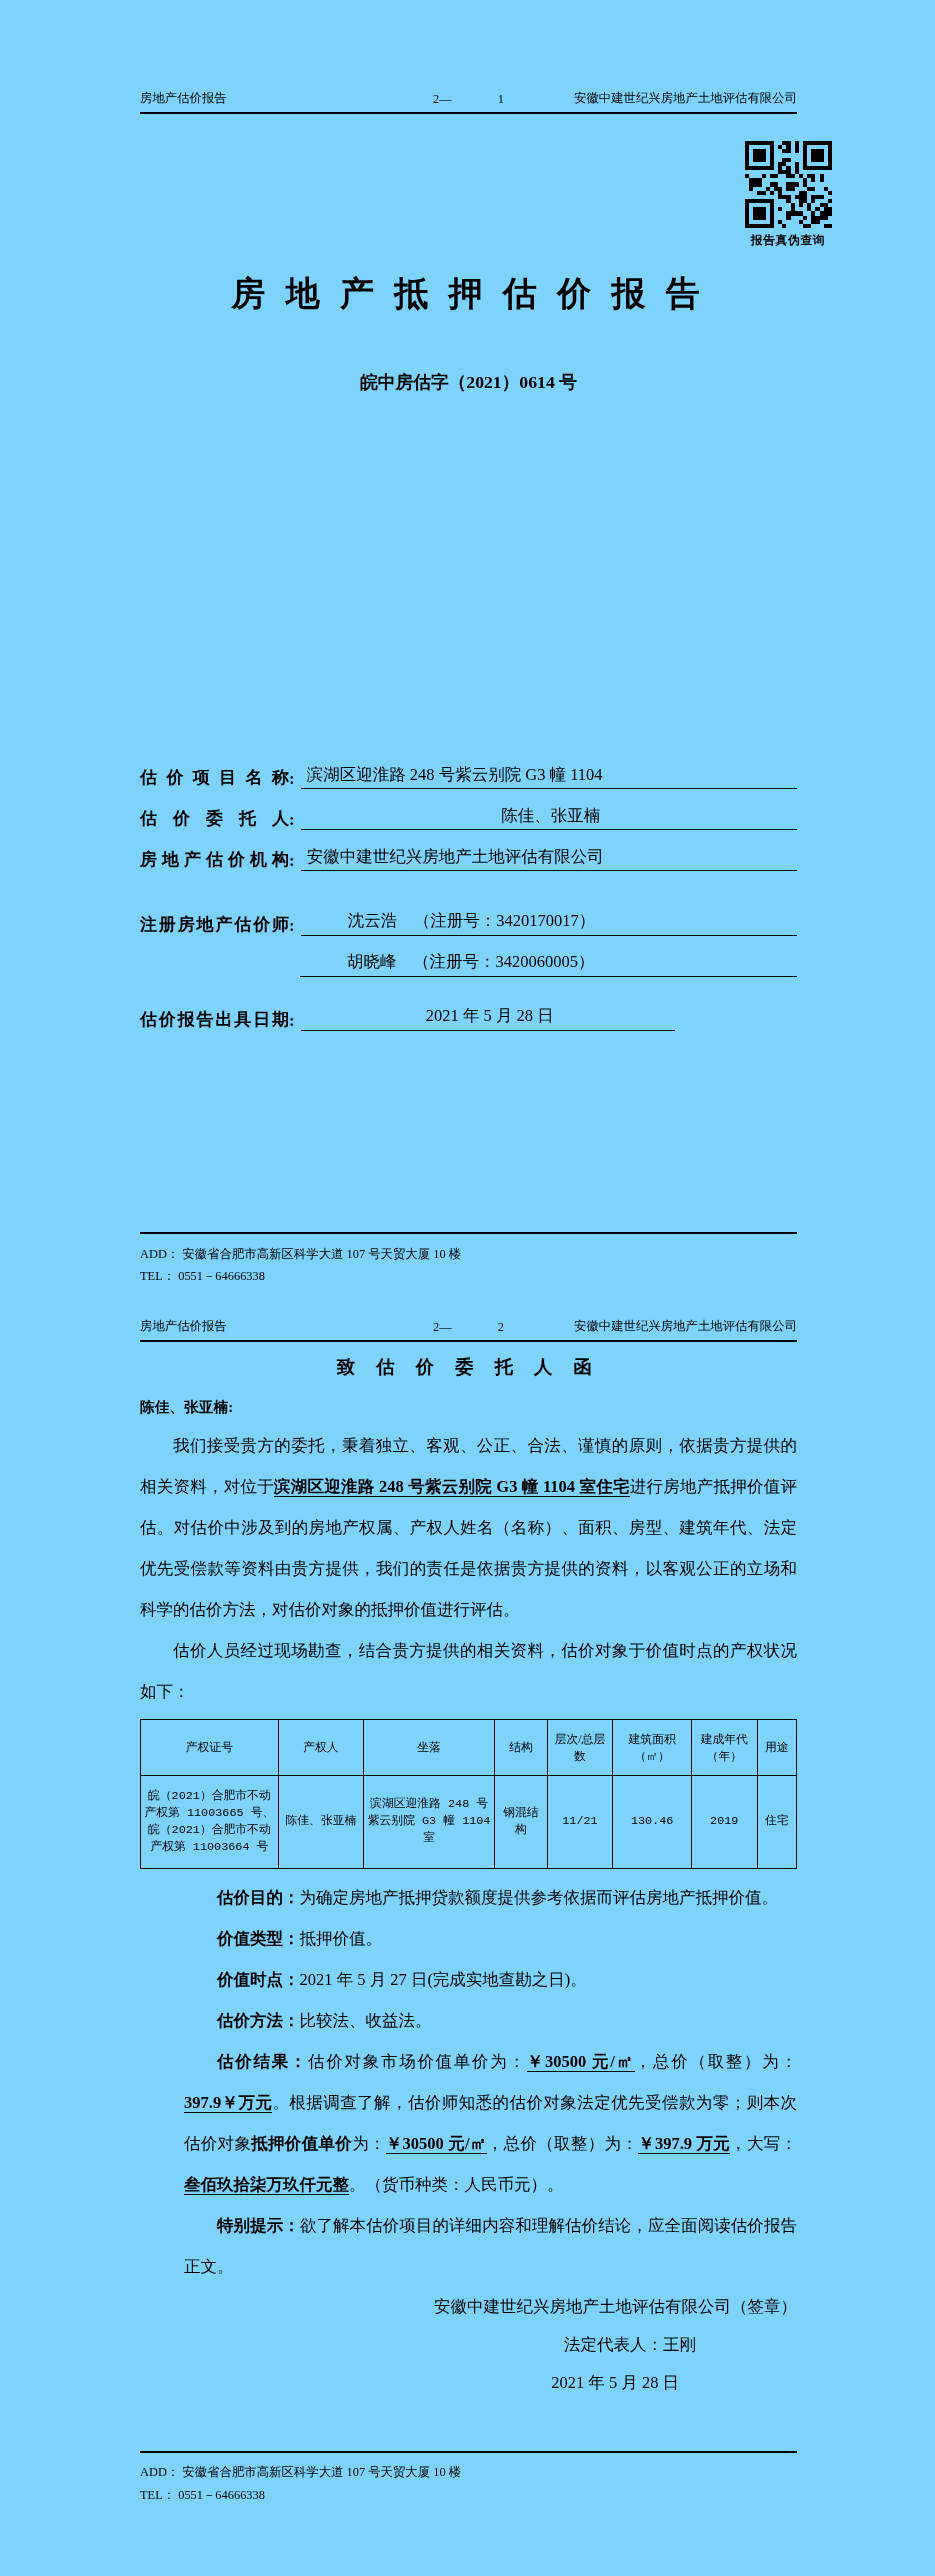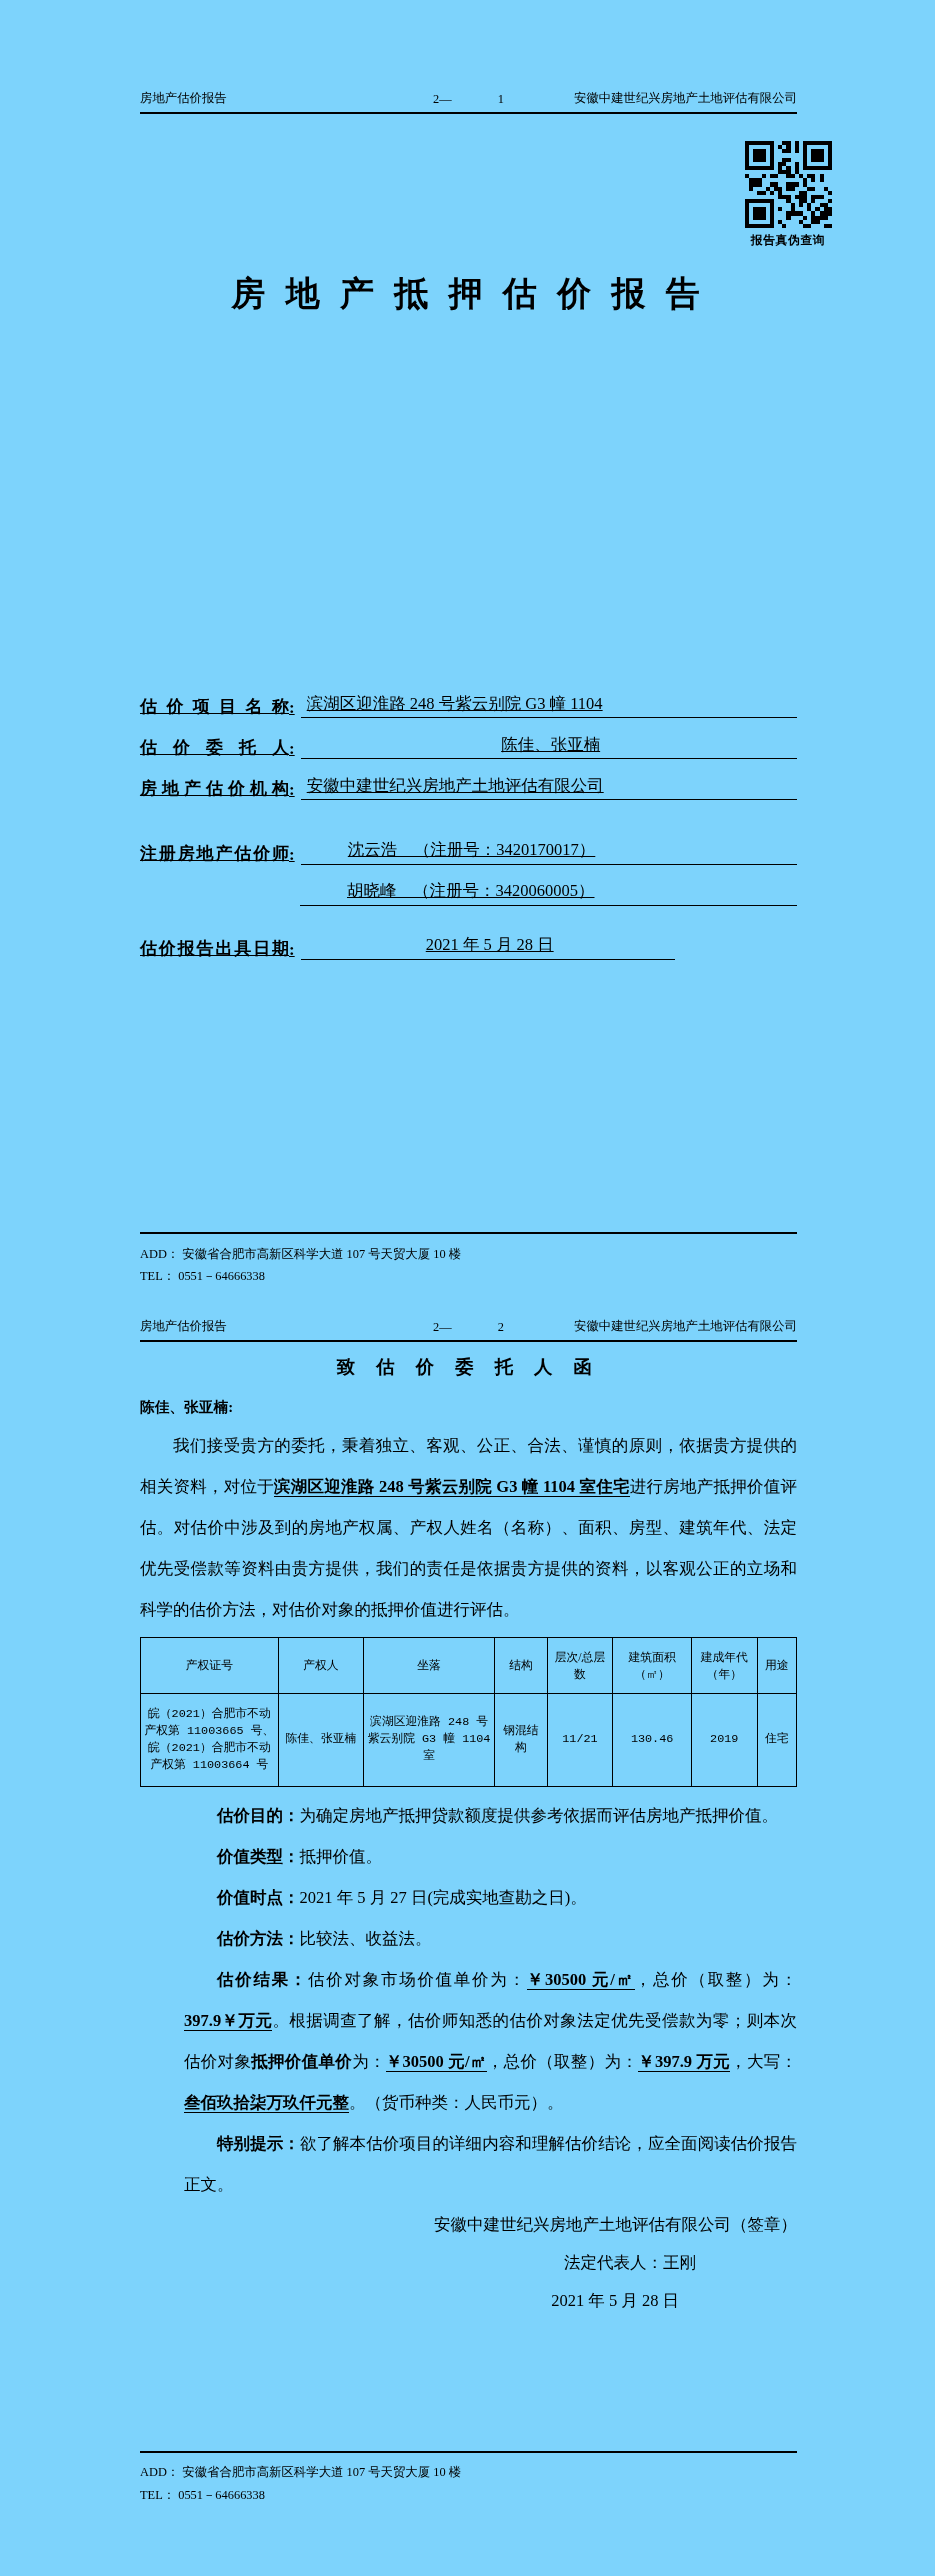--- a/index.html
+++ b/index.html
@@ -17,21 +17,21 @@
   #page2 .phead{margin-top:26px;}
   
   .qr-wrap{display:flex;flex-direction:column;align-items:center;width:100px;margin:27px -41px 0 auto;justify-content:flex-end;}
   .qr-wrap svg{width:87px;height:87px;}
   .qr-caption{font-weight:bold;font-size:11.8px;margin-top:4.7px;letter-spacing:0.6px;font-family:"Liberation Sans","DejaVu Sans",sans-serif;}
   
   .big-title{margin-top:15.3px;text-align:center;font-size:34px;font-weight:bold;letter-spacing:5.9px;line-height:59px;}
   .doc-no{margin-top:47px;text-align:center;font-size:17.7px;font-weight:bold;}
   
   .form{margin-top:354px;font-size:16.5px;}
-  .frow{display:flex;align-items:flex-end;height:41px;text-decoration:underline;}
+  .frow{display:flex;align-items:flex-end;height:41px;}
   .frow.m40{margin-top:23.6px;}
   .frow.m22{margin-top:13px;}
   .flabel{display:inline-block;width:149px;font-weight:bold;font-size:17px;text-align:justify;text-align-last:justify;}
   .fcolon{display:inline-block;width:11.8px;font-weight:bold;font-size:17px;}
   .fval{flex:1;border-bottom:1.2px solid #000;padding:0 2.4px 2.4px 5.9px;white-space:nowrap;}
   .fval.center{text-align:center;}
   .fval.short{flex:0 0 366px;}
   .fval.ind{padding-left:47px;}
   .spacer-label{display:inline-block;width:160px;}
   
@@ -277,20 +277,21 @@
           <rect x="9" y="20" width="1" height="1" fill="#000"></rect>
           <rect x="14" y="20" width="1" height="1" fill="#000"></rect>
           <rect x="15" y="20" width="1" height="1" fill="#000"></rect>
           <rect x="19" y="20" width="1" height="1" fill="#000"></rect>
           <rect x="20" y="20" width="1" height="1" fill="#000"></rect>
         </svg>
       <div class="qr-caption">报告真伪查询</div>
     </div>
 
     <div class="big-title">房 地 产 抵 押 估 价 报 告</div>
+    <div class="doc-no">皖中房估字（2021）0614 号</div>
 
     <div class="form">
       <div class="frow">
         <span class="flabel">估价项目名称</span>
         <span class="fcolon">:</span>
         <span class="fval">滨湖区迎淮路 248 号紫云别院 G3 幢 1104</span>
       </div>
       <div class="frow">
         <span class="flabel">估价委托人</span>
         <span class="fcolon">:</span>
@@ -333,20 +334,21 @@
         <span>2</span>
       </span>
       <span class="hr">安徽中建世纪兴房地产土地评估有限公司</span>
     </div>
 
     <div class="letter-title">致 估 价 委 托 人 函</div>
     <div class="salutation">陈佳、张亚楠:</div>
 
     <div class="body-block">
       <div class="para ind2"><span>我们接受贵方的委托，秉着独立、客观、公正、合法、谨慎的原则，依据贵方提供的相关资料，对位于</span><span class="bu">滨湖区迎淮路 248 号紫云别院 G3 幢 1104 室住宅</span><span>进行房地产抵押价值评估。对估价中涉及到的房地产权属、产权人姓名（名称）、面积、房型、建筑年代、法定优先受偿款等资料由贵方提供，我们的责任是依据贵方提供的资料，以客观公正的立场和科学的估价方法，对估价对象的抵押价值进行评估。</span></div>
+      <div class="para ind2">估价人员经过现场勘查，结合贵方提供的相关资料，估价对象于价值时点的产权状况如下：</div>
     </div>
 
     <table class="prop">
       <colgroup>
         <col style="width:21%">
           <col style="width:13%">
           <col style="width:20%">
           <col style="width:8%">
         <col style="width:10%">
           <col style="width:12%">

